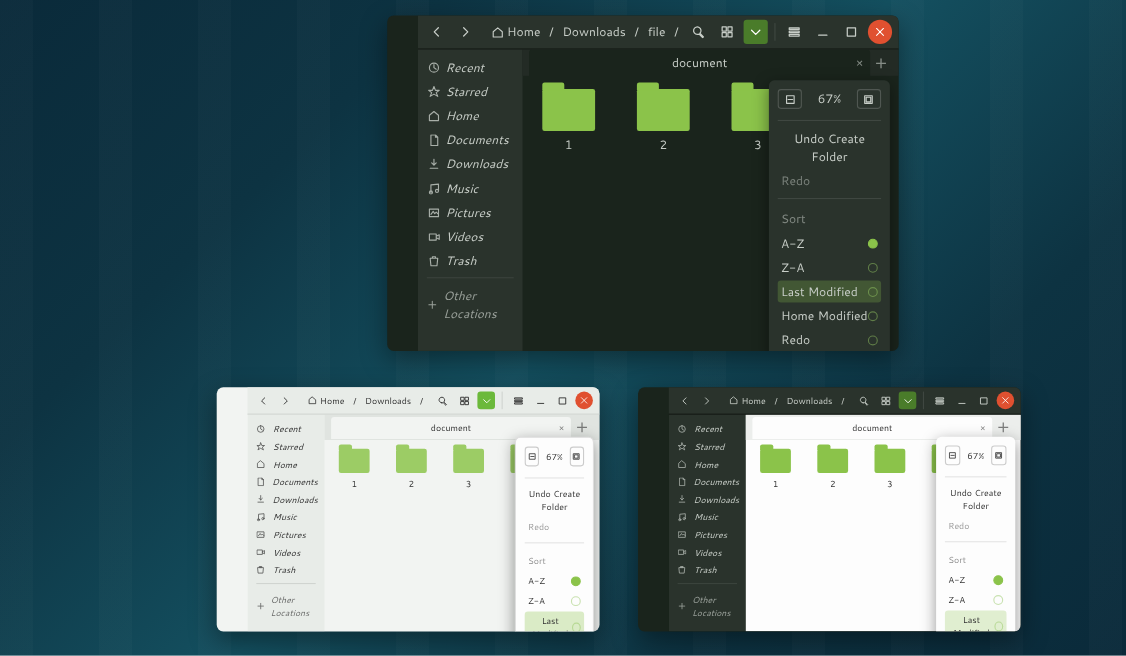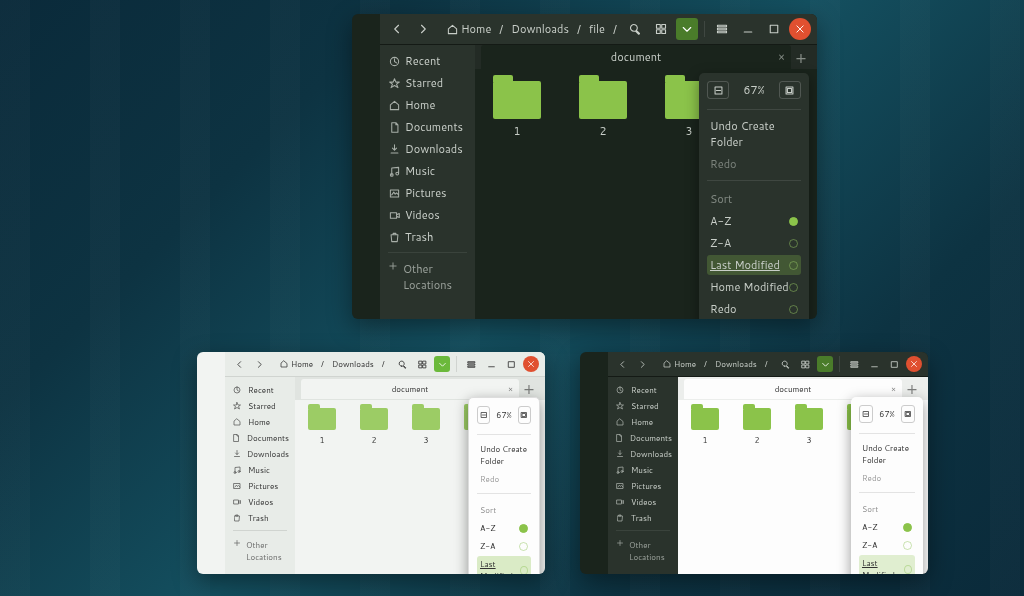--- a/index.html
+++ b/index.html
@@ -21,29 +21,29 @@
   .light .icon-btn.close { background:#e05030; color:#fff; border-radius:11px; }
   .sep { width:1px; height:16px; background:rgba(255,255,255,0.1); margin:0 2px; }
   .light .sep { background:rgba(0,0,0,0.1); }
 
   .crumbs { display:flex; align-items:center; gap:3px; flex:1; padding-left:4px; overflow:hidden; }
   .crumb { display:flex; align-items:center; gap:3px; padding:2px 5px; border-radius:3px; white-space:nowrap; }
   .crumb.last { font-weight:600; }
   .dark .crumb.last { background:rgba(255,255,255,0.06); }
 
   .body { flex:1; display:flex; position:relative; overflow:hidden; }
-  .sidebar { width:88px; padding:5px 0; overflow:hidden; }
+  .sidebar { width:88px; padding:5px 0; overflow:hidden;font-style:italic; }
   .dark .sidebar { background:#2a332c; }
   .light .sidebar{ background:#e8ece8; }
   .big .sidebar { width:106px; }
   .side-item { display:flex; align-items:center; gap:5px; padding:3px 8px; cursor:pointer; white-space:nowrap; }
   .side-item .mico { width:12px; display:flex; justify-content:center; opacity:0.8; }
   .side-sep { height:1px; background:rgba(255,255,255,0.08); margin:4px 8px; }
   .light .side-sep { background:rgba(0,0,0,0.1); }
-  .side-other { display:flex; gap:5px; padding:4px 8px; opacity:0.7; cursor:pointer; }
+  .side-other { display:flex; align-items:center; gap:5px; padding:4px 8px; opacity:0.7; cursor:pointer; }
 
   .main { flex:1; display:flex; flex-direction:column; position:relative; }
   .tabbar { display:flex; align-items:center; padding:0 6px; }
   .dark .tabbar { background:#232b25; }
   .light .tabbar{ background:#e0e4e0; }
   .tab { display:flex; align-items:center; gap:8px; padding:4px 10px; border-radius:3px 3px 0 0; flex:1; justify-content:center; position:relative; }
   .dark .tab { background:#1a241c; }
   .light .tab{ background:#f2f4f2; }
   .tab .tclose { position:absolute; right:6px; opacity:0.6; cursor:pointer; }
   .newtab { width:20px; text-align:center; opacity:0.6; cursor:pointer; margin-left:auto; }
@@ -55,22 +55,22 @@
   .big .ficon { width:48px; height:38px; }
   .ficon::before { content:""; position:absolute; top:-5px; left:0; width:16px; height:6px; background:#8bc34a; border-radius:2px 2px 0 0; }
   .big .ficon::before { top:-6px; width:20px; height:7px; }
   .light .ficon { background:#9ccc65; }
   .light .ficon::before{ background:#9ccc65; }
   .fname { }
 
   .popover { position:absolute; border-radius:5px; padding:6px 8px 8px 8px; box-shadow:0 4px 14px rgba(0,0,0,0.4); display:flex; flex-direction:column; gap:2px; z-index:10; }
   .dark .popover { background:#2a332c; }
   .light .popover{ background:#fdfdfd; color:#333; border:1px solid #ddd; }
-  .popover .row { display:flex; align-items:center; justify-content:space-between; padding:2px 3px; border-radius:3px; cursor:pointer; }
-  .popover .row.sel { background:rgba(140,195,74,0.25);text-decoration:underline; }
+  .popover .row { display:flex; align-items:center; justify-content:space-between; padding:2px 3px; border-radius:3px; cursor:pointer;text-align:center; }
+  .popover .row.sel { background:rgba(140,195,74,0.25); }
   .light .popover .row.sel { background:rgba(140,195,74,0.3); }
   .popover .label-row { opacity:0.55; padding-top:4px; cursor:default; }
   .popover .hr { height:1px; background:rgba(255,255,255,0.1); margin:4px 0; }
   .light .popover .hr { background:rgba(0,0,0,0.1); }
   .radio { width:9px; height:9px; border-radius:50%; border:1px solid rgba(150,200,100,0.5); }
   .radio.on { background:#8bc34a; border-color:#8bc34a; }
   .zoomrow { display:flex; align-items:center; gap:6px; padding:2px 0 4px 0; justify-content:space-between; }
   .zoombtn { width:22px; height:18px; border:1px solid; border-radius:3px; display:flex; align-items:center; justify-content:center; }
   .dark .zoombtn { border-color:rgba(255,255,255,0.18); }
   .light .zoombtn{ border-color:#ccc; }

